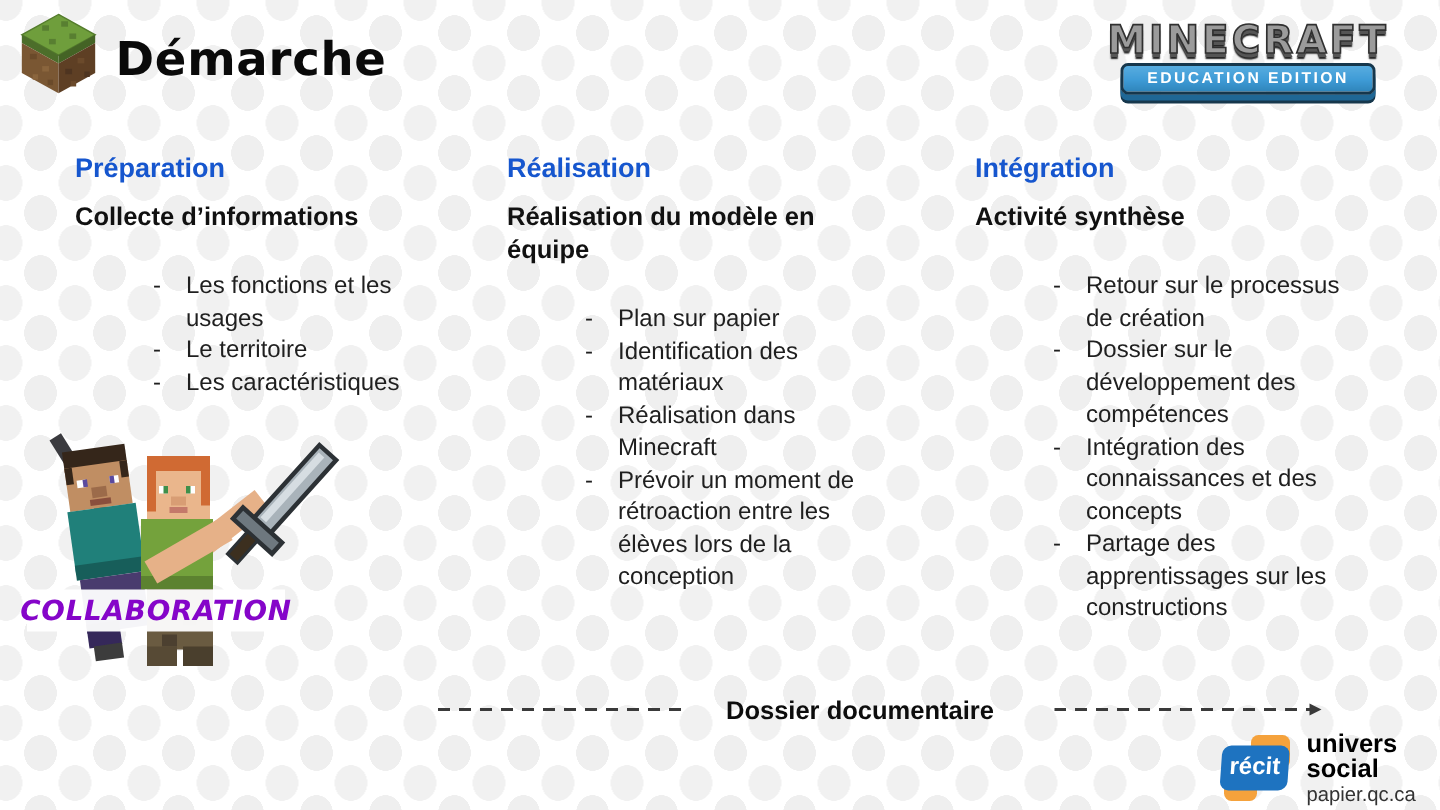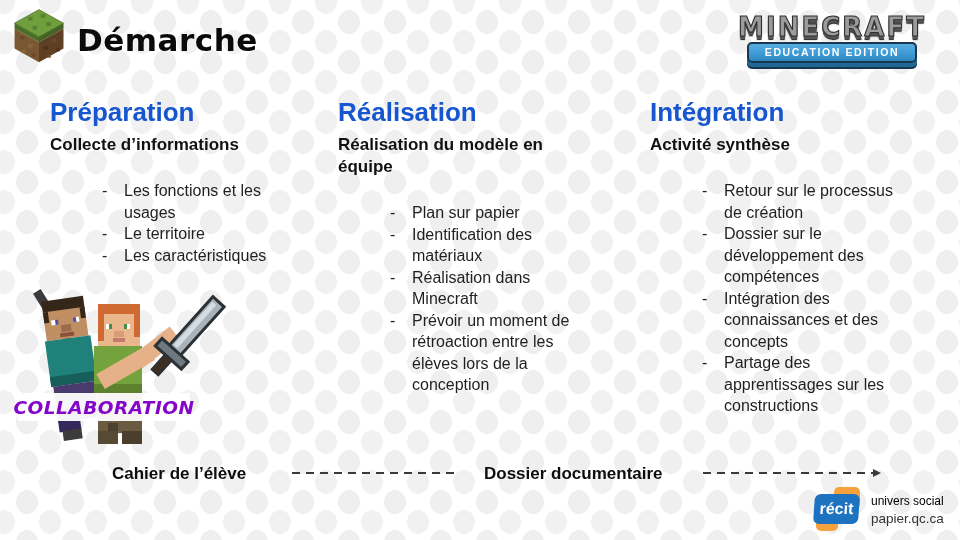--- a/index.html
+++ b/index.html
@@ -29,21 +29,21 @@
     background:linear-gradient(180deg,#58ade0 0%,#3e9bd6 55%,#2f85bb 100%);
     border:2px solid #16374c;border-radius:5px;
     box-shadow:0 4px 0 #1f6795,0 6px 0 #16374c;
     color:#fff;font-weight:700;font-size:10.5px;letter-spacing:1.6px;
   }
   
   .col{position:absolute;top:99px;}
   .col1{left:50px;width:272px;}
   .col2{left:338px;width:262px;}
   .col3{left:650px;width:288px;}
-  .col-heading{margin:0;font-size:26px;font-weight:700;color:#1656CE;line-height:26px;}
+  .col-heading{margin:0;font-size:18px;font-weight:700;color:#1656CE;line-height:26px;}
   .col-sub{margin:9px 0 0 0;font-size:17px;font-weight:700;color:#111;line-height:22px;}
   .col2 .col-sub{width:218px;}
   .bullets{list-style:none;margin:24px 0 0 0;padding:0 0 0 46px;}
   .bullets li{
     position:relative;font-size:16px;line-height:21.5px;color:#1f1f1f;margin-left:28px;
   }
   .bullets li::before{content:"-";position:absolute;left:-22px;top:0;color:#1f1f1f;}
   .col1 .bullets li{max-width:165px;}
   .col2 .bullets li{max-width:175px;}
   .col3 .bullets li{max-width:190px;}
@@ -74,21 +74,21 @@
   .recit{position:absolute;left:814px;top:487px;display:flex;align-items:center;gap:9px;}
   .recit-mark{position:relative;width:48px;height:46px;flex:0 0 auto;}
   .recit-orange-a{position:absolute;left:20px;top:0;width:26px;height:22px;background:#F5A23C;border-radius:5px;}
   .recit-orange-b{position:absolute;left:2px;top:24px;width:22px;height:20px;background:#F5A23C;border-radius:5px;}
   .recit-blue{
     position:absolute;left:0;top:7px;width:45px;height:30px;background:#1E73C0;border-radius:6px;
     transform:skewX(-4deg);display:flex;align-items:center;justify-content:center;
     color:#fff;font-weight:700;font-size:16px;
   }
   .recit-text{line-height:17px;}
-  .recit-line1{font-size:12px;font-weight:400;color:#000;}
+  .recit-line1{font-size:17px;font-weight:700;color:#000;}
   .recit-line2{font-size:13.5px;color:#333;}
 </style>
 </head>
 <body>
 
 <div class="slide">
 
   <span class="grass-block">
     <svg viewBox="0 0 64 64" width="58" height="58">
       <polygon points="32,4 59,19 32,34 5,19" fill="#6f9e3c"></polygon>
@@ -204,21 +204,20 @@
       <rect x="88" y="111" width="44" height="40" fill="#6a5b41"></rect>
       <rect x="92" y="117" width="8" height="7" fill="#4c4030"></rect>
       <rect x="112" y="127" width="9" height="8" fill="#4c4030"></rect>
       <rect x="98" y="141" width="10" height="8" fill="#4c4030"></rect>
       <rect x="88" y="149" width="20" height="13" fill="#574a35"></rect>
       <rect x="112" y="149" width="20" height="13" fill="#4a3f2d"></rect>
     </svg>
   </div>
   <div class="collab-band">COLLABORATION</div>
 
-  <div class="footer-label label-cahier">Cahier de l’élève</div>
   <div class="connector connector1">
     <div class="dash-line"></div>
   </div>
   <div class="footer-label label-dossier">Dossier documentaire</div>
   <div class="connector connector2">
     <div class="dash-line"></div>
     <div class="arrow-head"></div>
   </div>
 
   <div class="recit">

